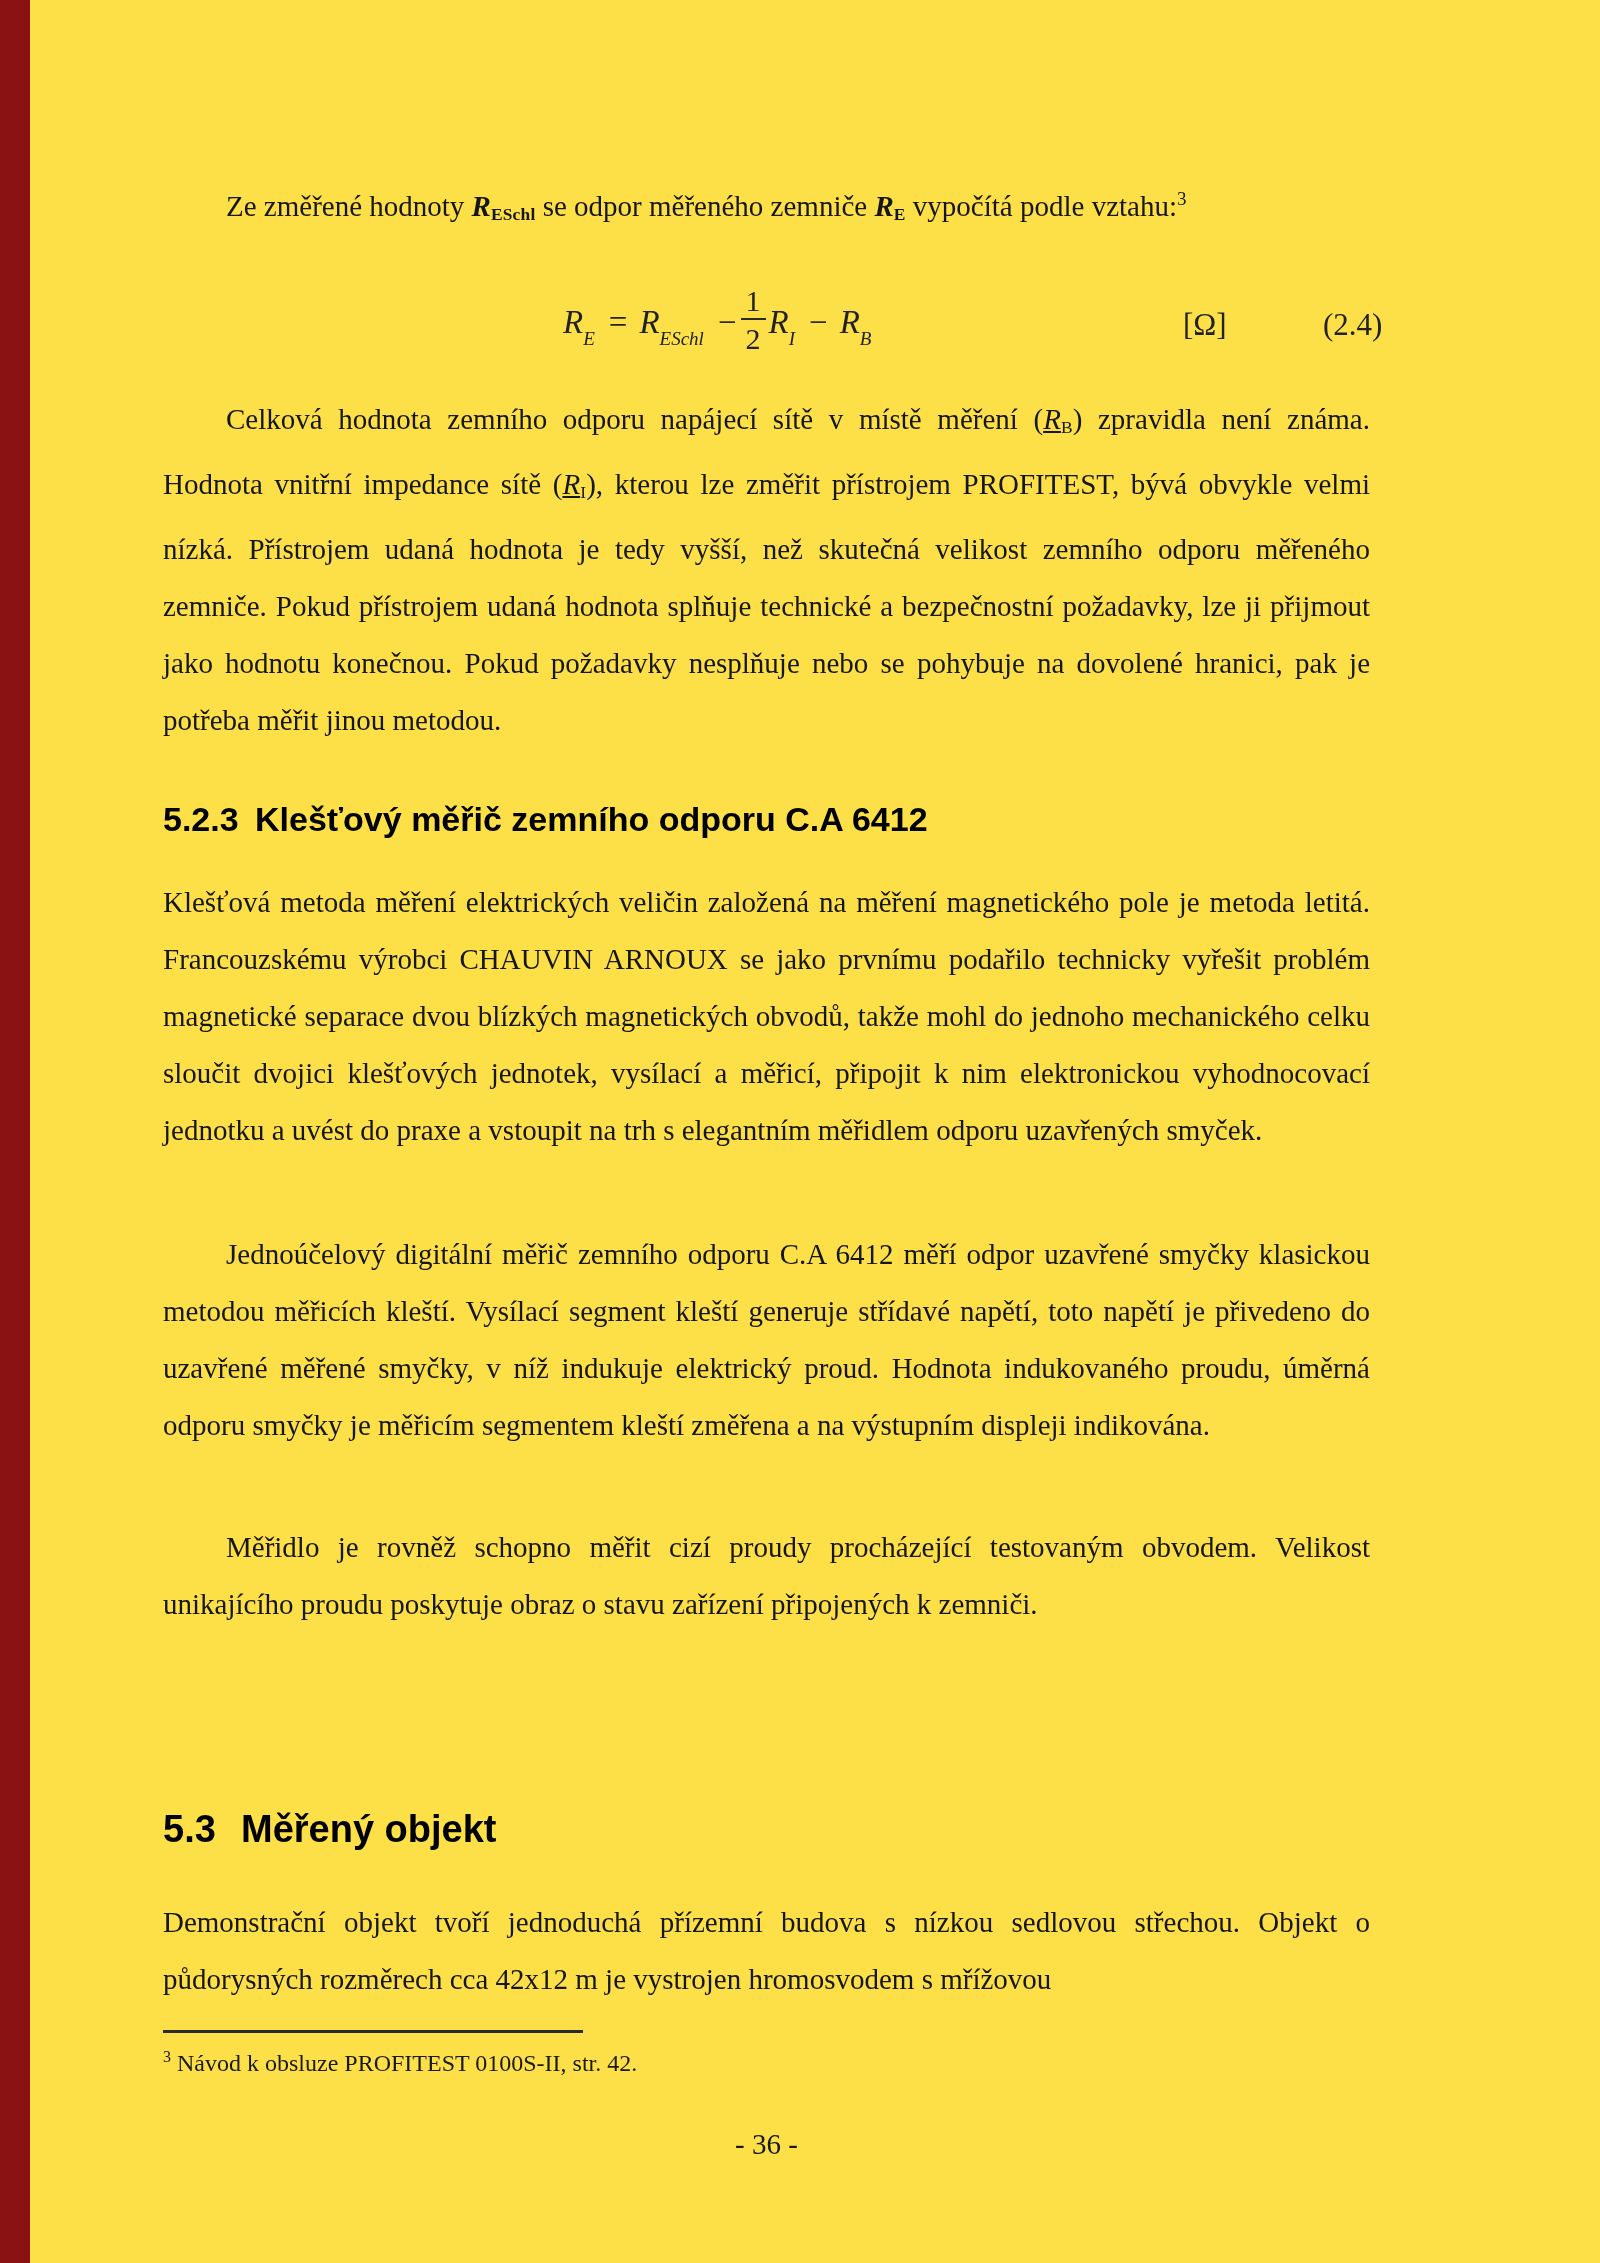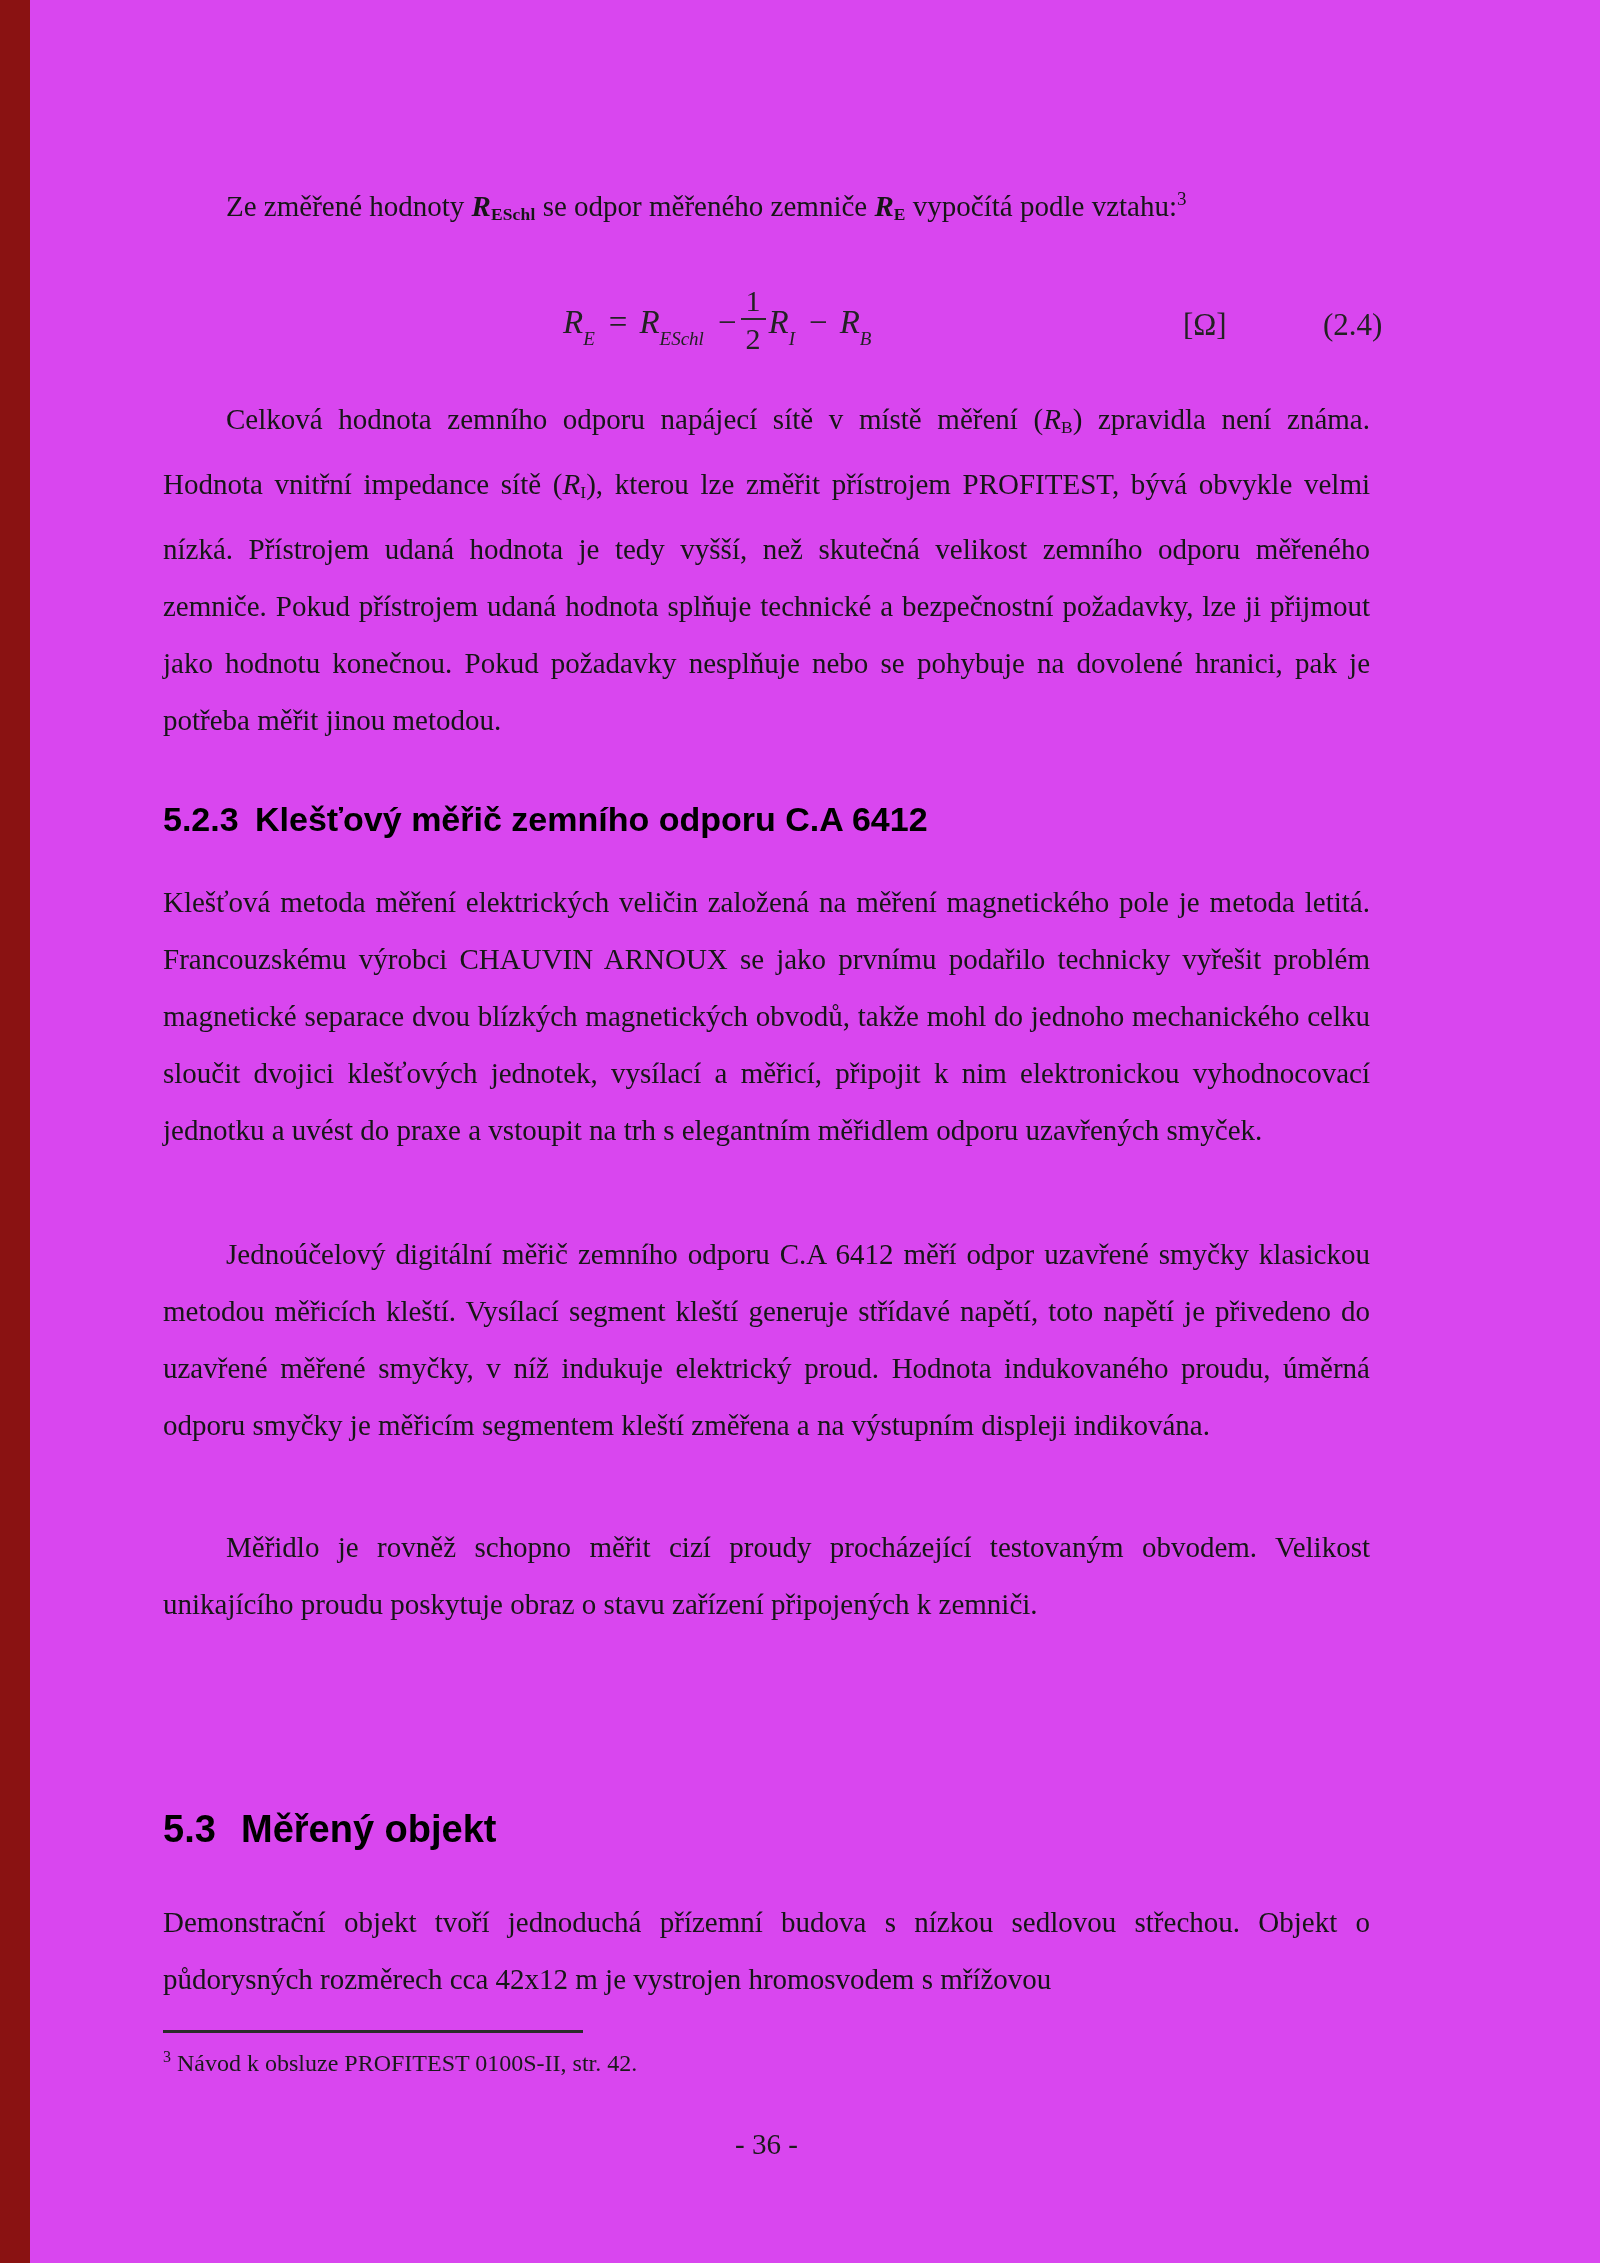--- a/index.html
+++ b/index.html
@@ -1,22 +1,22 @@
 <!DOCTYPE html>
 <html lang="cs"><head>
 <meta charset="utf-8">
 <style>
   html,body{margin:0;padding:0;}
   body{background:#ffffff;font-family:"Liberation Serif","DejaVu Serif",serif;color:#141414;}
-  .page{position:relative;width:1600px;height:2263px;background:#d946ef;overflow:hidden;}
+  .page{position:relative;width:1600px;height:2263px;background:#fde047;overflow:hidden;}
   .accent-bar{position:absolute;left:0;top:0;width:30px;height:2263px;}
   .abs{position:absolute;left:163px;width:1207px;}
   p.body{margin:0;font-size:29px;line-height:57px;text-align:justify;color:#161616;}
   p.indent{text-indent:63px;}
-  .ivar{font-style:italic;}
+  .ivar{font-style:italic;text-decoration:underline;}
   .bi{font-weight:700;font-style:italic;}
   .tsub{font-size:0.60em;font-style:normal;vertical-align:-0.22em;letter-spacing:0.2px;}
   .bi .tsub{font-weight:700;}
   sup.fnref{font-size:19px;vertical-align:super;line-height:0;}
   
   .formula{height:150px;}
   .math{position:absolute;left:400px;top:50%;transform:translateY(-50%);white-space:nowrap;font-style:italic;font-size:33px;color:#222;}
   .mvar{font-style:italic;}
   .msub{font-size:19px;font-style:italic;position:relative;top:12px;margin-right:2px;}
   .mop{font-style:normal;margin:0 12px;}

